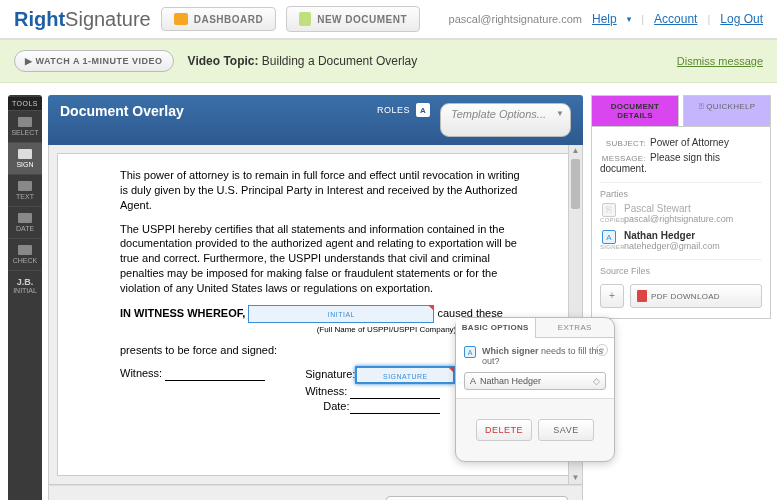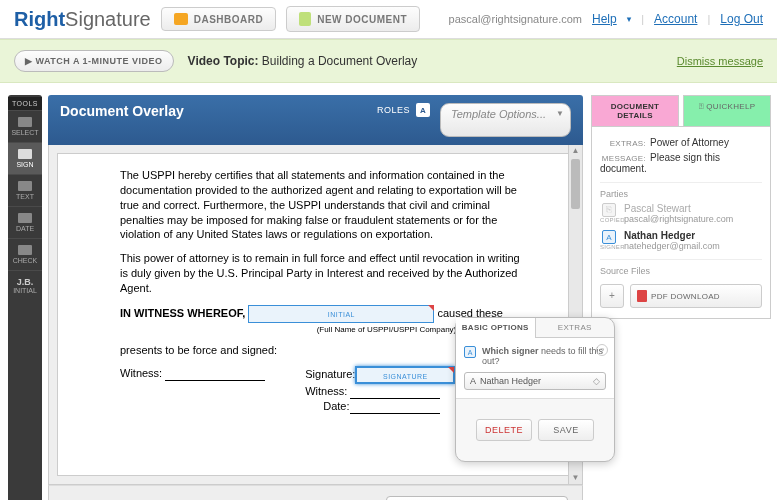--- a/index.html
+++ b/index.html
@@ -45,22 +45,22 @@
 .scroll{position:absolute;right:0;top:0;bottom:0;width:14px;background:#e8e8e8;border-left:1px solid #ccc}
 .scroll .thumb{position:absolute;left:2px;right:2px;top:14px;height:50px;background:#bbb;border-radius:2px}
 .scroll .ar{position:absolute;left:0;right:0;height:12px;text-align:center;font-size:8px;color:#888;line-height:12px}
 .footer{background:#eee;border:1px solid #ccc;border-top:1px solid #ddd;padding:10px 14px;display:flex;align-items:center}
 .hint{color:#aaa;font-size:8px;letter-spacing:.5px}
 .send{margin-left:auto;background:linear-gradient(#fff,#eee);border:1px solid #bbb;border-radius:4px;padding:8px 20px;font-size:13px;font-weight:bold;color:#444;display:flex;align-items:center;gap:8px;cursor:pointer}
 .sico{width:16px;height:18px;background:#fff;border:1px solid #999;position:relative}
 .sico:after{content:"";position:absolute;right:-3px;bottom:-2px;width:8px;height:8px;background:#f5a623;border-radius:1px;transform:rotate(45deg)}
 .side{width:180px;margin:12px 6px 0 0}
 .tabs{display:flex;gap:4px}
-.tab{flex:1;background:#86efac;border:1px solid #ccc;border-bottom:none;padding:6px 4px;font-size:8px;text-align:center;color:#666;letter-spacing:.3px;cursor:pointer}
-.tab.active{background:#f9a8d4;font-weight:bold;color:#333}
+.tab{flex:1;background:#c4b5fd;border:1px solid #ccc;border-bottom:none;padding:6px 4px;font-size:8px;text-align:center;color:#666;letter-spacing:.3px;cursor:pointer}
+.tab.active{background:#d946ef;font-weight:bold;color:#333}
 .panel{background:#fff;border:1px solid #ccc;padding:10px 8px;font-size:10px}
 .kv{margin-bottom:4px}
 .kv .k{color:#888;font-size:8px;text-align:right;display:inline-block;width:46px;margin-right:4px;letter-spacing:.3px}
 .sec{color:#999;font-size:9px;margin:8px 0 4px;border-top:1px solid #eee;padding-top:6px}
 .party{display:flex;gap:6px;margin-bottom:6px}
 .pb{width:18px;text-align:center}
 .pb .sq{width:14px;height:14px;border:1px solid #3a8fd8;border-radius:2px;display:inline-flex;align-items:center;justify-content:center;font-size:8px;color:#3a8fd8;background:#eaf3fb}
 .pb .lbl{font-size:6px;color:#aaa;letter-spacing:.3px}
 .pinfo .nm{color:#333;font-size:10px}
 .pinfo.g .nm{color:#aaa}
@@ -127,22 +127,22 @@
     <div class="titlebar">
       <h1>Document Overlay</h1>
       <span class="roles">
           <span>ROLES</span>
           <span class="rbadge">A</span>
         </span>
       <span class="topt">Template Options...</span>
     </div>
     <div class="docarea">
       <div class="page">
+        <p>This power of attorney is to remain in full force and effect until revocation in writing is duly given by the U.S. Principal Party in Interest and received by the Authorized Agent.</p>
         <p>The USPPI hereby certifies that all statements and information contained in the documentation provided to the authorized agent and relating to exportation will be true and correct. Furthermore, the USPPI understands that civil and criminal penalties may be imposed for making false or fraudulent statements or for the violation of any United States laws or regulations on exportation.</p>
-        <p>This power of attorney is to remain in full force and effect until revocation in writing is duly given by the U.S. Principal Party in Interest and received by the Authorized Agent.</p>
         <p>
           <span class="wh">IN WITNESS WHEREOF,</span>
           <span class="fld initial"><span>INITIAL</span><span class="tri"></span></span>
           <span> caused these</span>
         </p>
         <div class="sub">(Full Name of USPPI/USPPI Company)</div>
         <p>presents to be force and signed:</p>
         <div style="display:flex;gap:40px">
           <div><span>Witness: </span><span class="ln"></span></div>
           <div>
@@ -166,21 +166,21 @@
         </span>
     </div>
   </div>
 
   <div class="side">
     <div class="tabs">
       <div class="tab active">DOCUMENT DETAILS</div>
       <div class="tab">⍰ <span>QUICKHELP</span></div>
     </div>
     <div class="panel">
-      <div class="kv"><span class="k">EXTRAS:</span><span>Power of Attorney</span></div>
+      <div class="kv"><span class="k">SUBJECT:</span><span>Power of Attorney</span></div>
       <div class="kv"><span class="k">MESSAGE:</span><span>Please sign this document.</span></div>
       <div class="sec">Parties</div>
       <div class="party">
         <div class="pb"><span class="sq" style="border-color:#ccc;color:#ccc;background:#f5f5f5">⎘</span><div class="lbl">COPIED</div></div>
         <div class="pinfo g">
             <div class="nm">Pascal Stewart</div>
             <div class="em">pascal@rightsignature.com</div>
           </div>
       </div>
       <div class="party">

